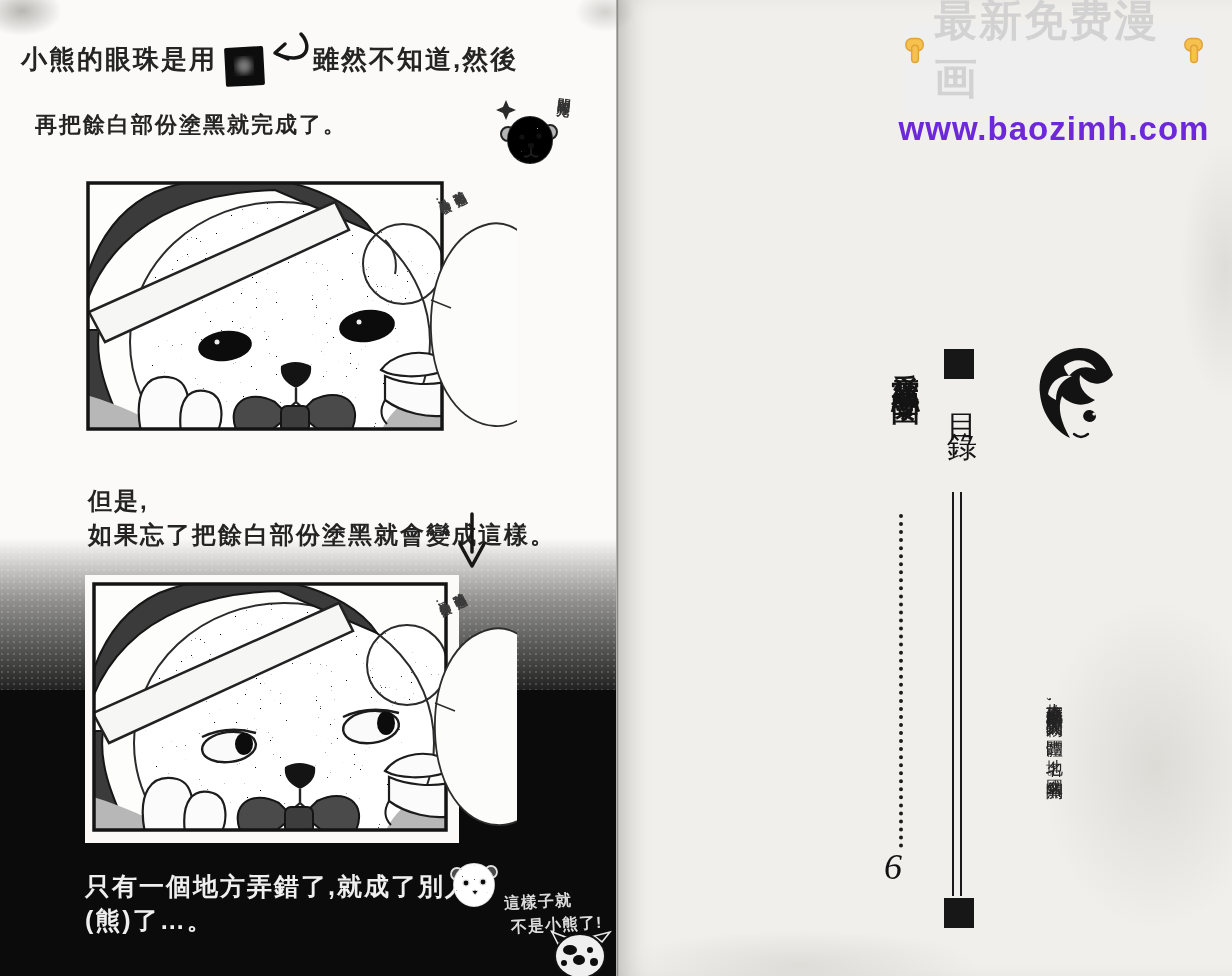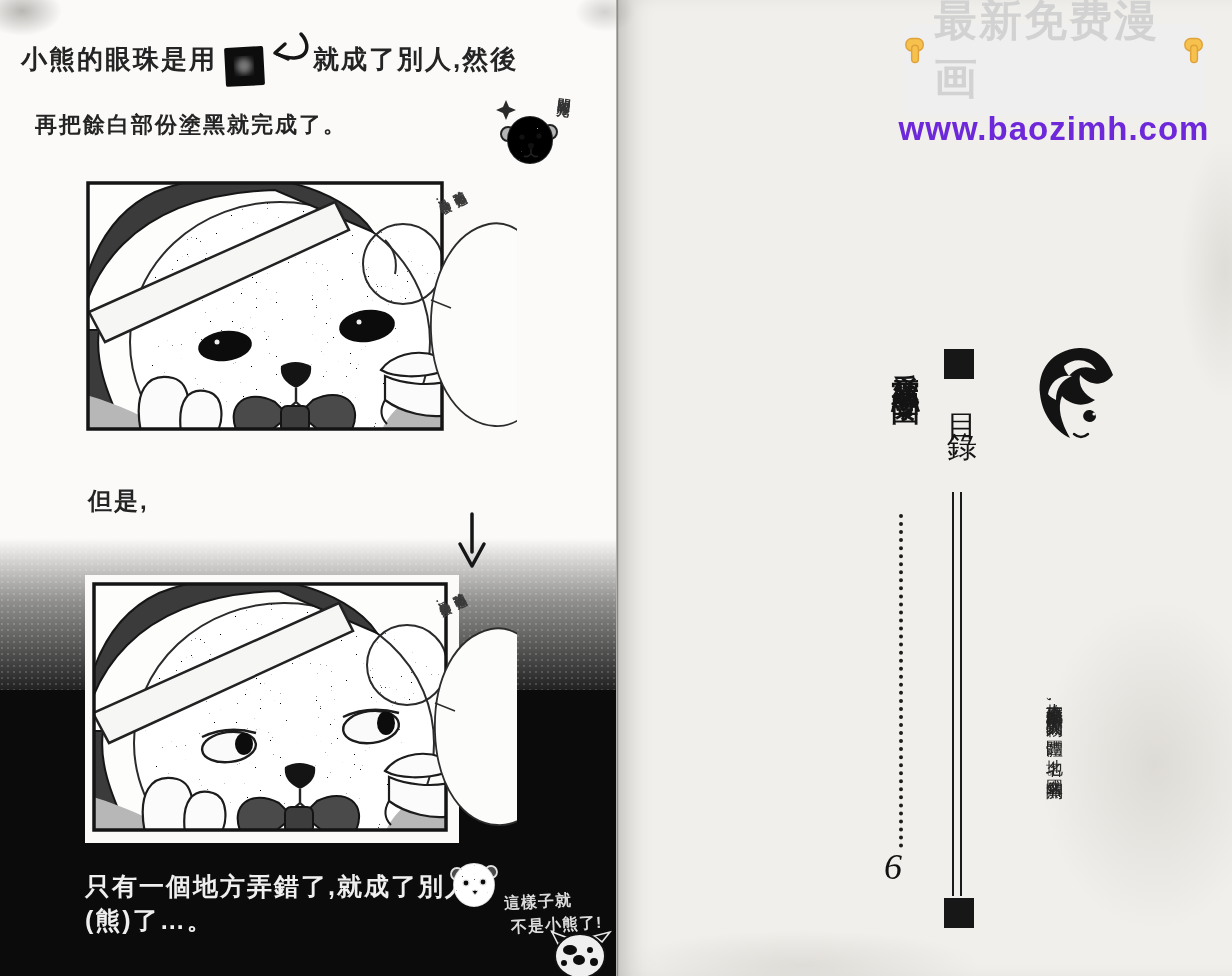--- a/index.html
+++ b/index.html
@@ -81,21 +81,21 @@
             <feGaussianBlur stdDeviation="3"></feGaussianBlur>
           </filter>
         </defs>
       <g transform="rotate(-3 25 36)">
         <rect x="6" y="17" width="39" height="39" rx="2" fill="#0d0d0d"></rect>
         <circle cx="25" cy="36" r="8" fill="#7a7a7a" filter="url(#blur1)"></circle>
       </g>
       <path d="M82,4 C95,18 86,36 58,24" fill="none" stroke="#161616" stroke-width="3.5" stroke-linecap="round"></path>
       <path d="M66,14 L56,23 L69,29" fill="none" stroke="#161616" stroke-width="3.5" stroke-linecap="round" stroke-linejoin="round"></path>
     </svg>
-    <span>就成了別人,然後</span>
+    <span>雖然不知道,然後</span>
   </div>
 
   <div class="abs line2 hand">再把餘白部份塗黑就完成了。</div>
 
   <svg class="abs" style="left:494px;top:92px;" width="64" height="74" viewBox="0 0 64 74">
     <defs>
       <filter id="fzd">
           <feTurbulence type="fractalNoise" baseFrequency="0.9" numOctaves="2" seed="3" stitchTiles="stitch"></feTurbulence>
         <feColorMatrix type="matrix" values="0 0 0 0 0  0 0 0 0 0  0 0 0 0 0  6 6 6 -7.5 0"></feColorMatrix>
         <feComposite operator="in" in2="SourceGraphic"></feComposite>
@@ -180,20 +180,21 @@
     <path d="M404,44 C368,52 344,96 346,152 C348,208 376,244 410,246 C444,248 470,206 470,150 C470,94 444,36 404,44 Z" fill="#fcfcfb" stroke="#2c2c2c" stroke-width="1.8"></path>
     <path d="M346,120 L366,128" fill="none" stroke="#2c2c2c" stroke-width="1.5"></path>
   </svg>
   <div class="abs caption cap1">
     <span>雖然不知道</span>
     <span>是為什麼…</span>
   </div>
 
   <div class="abs midtext hand">
     <div>但是,</div>
+    <div>如果忘了把餘白部份塗黑就會變成這樣。</div>
   </div>
   <svg class="abs" style="left:456px;top:512px;" width="32" height="58" viewBox="0 0 32 58">
     <path d="M16,2 V40 M4,32 L16,54 L28,32" fill="none" stroke="#161616" stroke-width="3.5" stroke-linecap="round" stroke-linejoin="round"></path>
   </svg>
 
   <svg class="abs" style="left:85px;top:575px;" width="432" height="268" viewBox="0 0 432 268">
     <defs>
         <clipPath id="pc2">
           <rect x="9" y="9" width="352" height="246"></rect>
         </clipPath>

